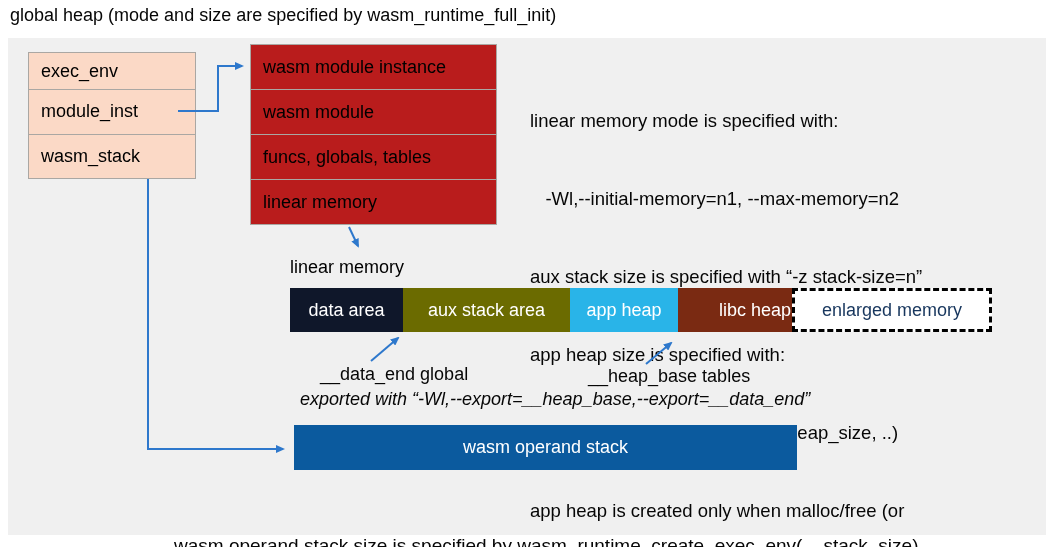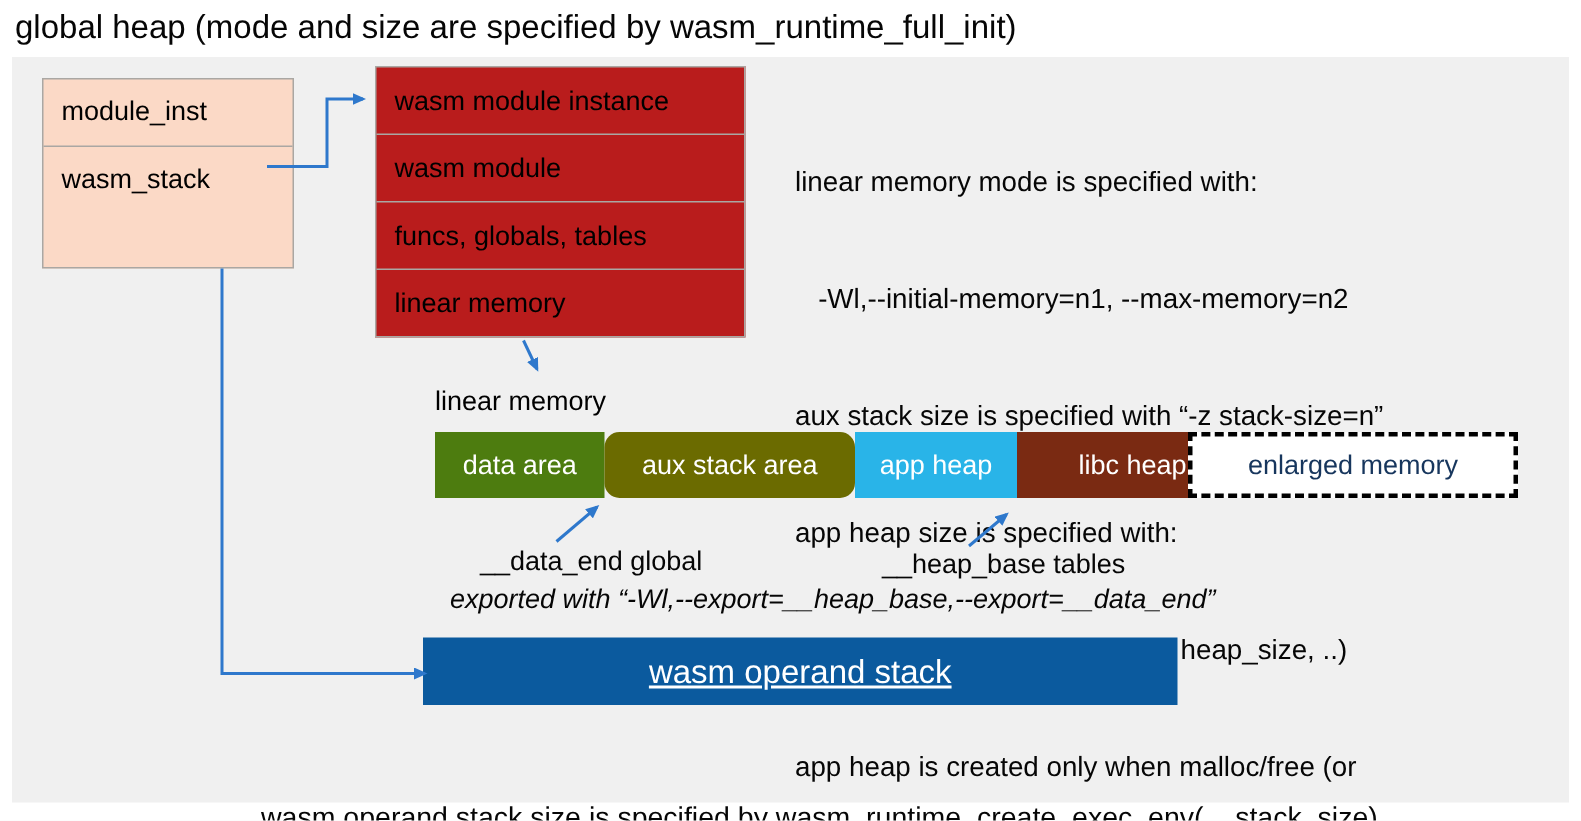--- a/index.html
+++ b/index.html
@@ -11,21 +11,21 @@
   .stage {
     position: relative;
     width: 1054px;
     height: 547px;
     background: #ffffff;
     overflow: hidden;
   }
   .page-title {
     position: absolute;
     left: 10px; top: 5px;
-    font-size: 22px;
+    font-size: 18px;
     color: #060606;
     white-space: pre;
   }
   .panel {
     position: absolute;
     left: 8px; top: 38px;
     width: 1038px; height: 497px;
     background: #f0f0f0;
   }
   
@@ -81,35 +81,34 @@
     height: 100%;
     display: flex; align-items: center; justify-content: center;
     font-size: 18px;
     color: #ffffff;
     white-space: nowrap;
   }
   .seg-0 { width: 113px; }
   .seg-1 { width: 167px; }
   .seg-2 { width: 108px; }
   .seg-3 { width: 114px; padding-left: 40px; }
-  .seg-4 { width: 220px; border: 3px dashed #000000; }
+  .seg-4 { width: 200px; border: 3px dashed #000000; }
   
   .anno { position: absolute; font-size: 18px; white-space: pre; color: #060606; }
   .anno.data-end  { left: 320px; top: 364px; }
   .anno.heap-base { left: 588px; top: 366px; }
   .anno.exported  { left: 300px; top: 389px; font-style: italic; }
   
   .operand-bar {
     position: absolute;
-    left: 282px; top: 425px;
+    left: 294px; top: 425px;
     width: 503px; height: 45px;
     display: flex; align-items: center; justify-content: center;
     color: #ffffff;
-    font-size: 22px;
-    text-decoration: underline;
+    font-size: 18px;
   }
   
   .footer-note {
     position: absolute;
     left: 174px; top: 483px;
     font-size: 19px;
     line-height: 25px;
     white-space: pre;
     color: #060606;
   }
@@ -124,20 +123,21 @@
 </head>
 <body>
 
 <div class="stage">
 
   <div class="page-title">global heap (mode and size are specified by wasm_runtime_full_init)</div>
 
   <div class="panel"></div>
 
   <div class="struct-box pink">
+    <div class="struct-header">exec_env</div>
     <div class="struct-body">
       <div class="indent-strip"></div>
       <div class="struct-rows">
         <div class="struct-row">module_inst</div>
         <div class="struct-row">wasm_stack</div>
       </div>
     </div>
   </div>
 
   <div class="struct-box cream">
@@ -157,22 +157,22 @@
     <div>   -Wl,--initial-memory=n1, --max-memory=n2</div>
     <div>aux stack size is specified with “-z stack-size=n”</div>
     <div>app heap size is specified with:</div>
     <div>   wasm_runtime_instantiate(.., heap_size, ..)</div>
     <div>app heap is created only when malloc/free (or</div>
     
   </div>
 
   <div class="linmem-label">linear memory</div>
   <div class="memory-bar">
-    <div class="segment seg-0" style="background: #4d7c0f; color: rgb(255, 255, 255);">data area</div>
-    <div class="segment seg-1" style="background: rgb(107, 107, 0); color: rgb(255, 255, 255); border-radius: 10px;">aux stack area</div>
+    <div class="segment seg-0" style="background: #0f172a; color: rgb(255, 255, 255);">data area</div>
+    <div class="segment seg-1" style="background: rgb(107, 107, 0); color: rgb(255, 255, 255);">aux stack area</div>
     <div class="segment seg-2" style="background: rgb(41, 180, 232); color: rgb(255, 255, 255);">app heap</div>
     <div class="segment seg-3" style="background: rgb(122, 42, 18); color: rgb(255, 255, 255);">libc heap</div>
     <div class="segment seg-4" style="background: rgb(255, 255, 255); color: rgb(23, 54, 93);">enlarged memory</div>
   </div>
 
   <div class="anno data-end">__data_end global</div>
   <div class="anno heap-base">__heap_base tables</div>
   <div class="anno exported">exported with “-Wl,--export=__heap_base,--export=__data_end”</div>
 
   <div class="operand-bar" style="background: rgb(11, 90, 158);">wasm operand stack</div>

